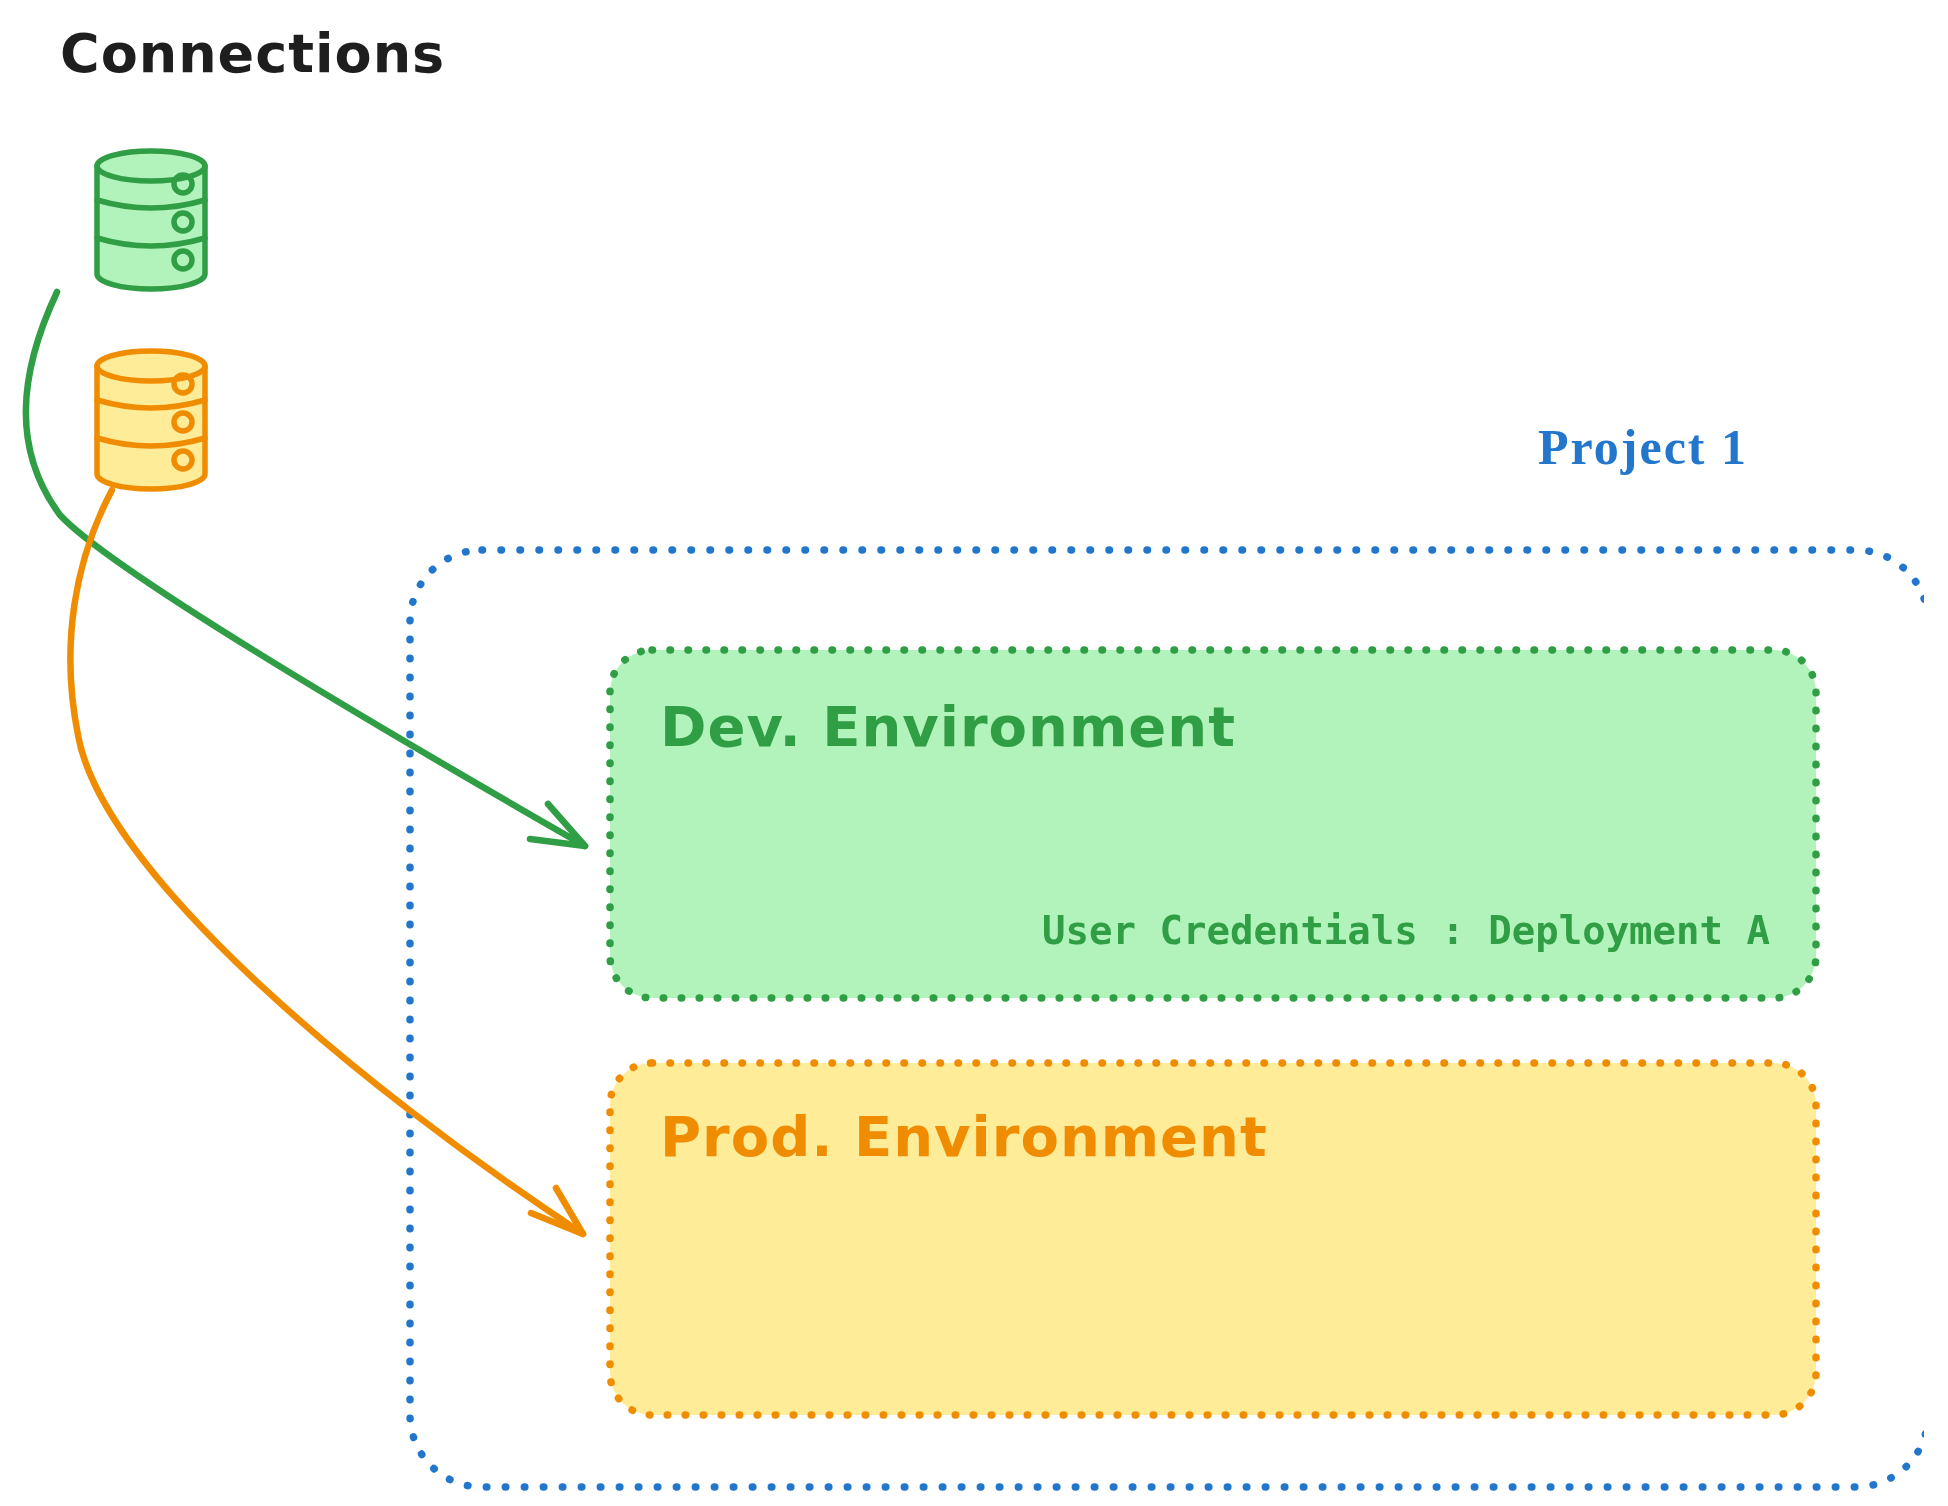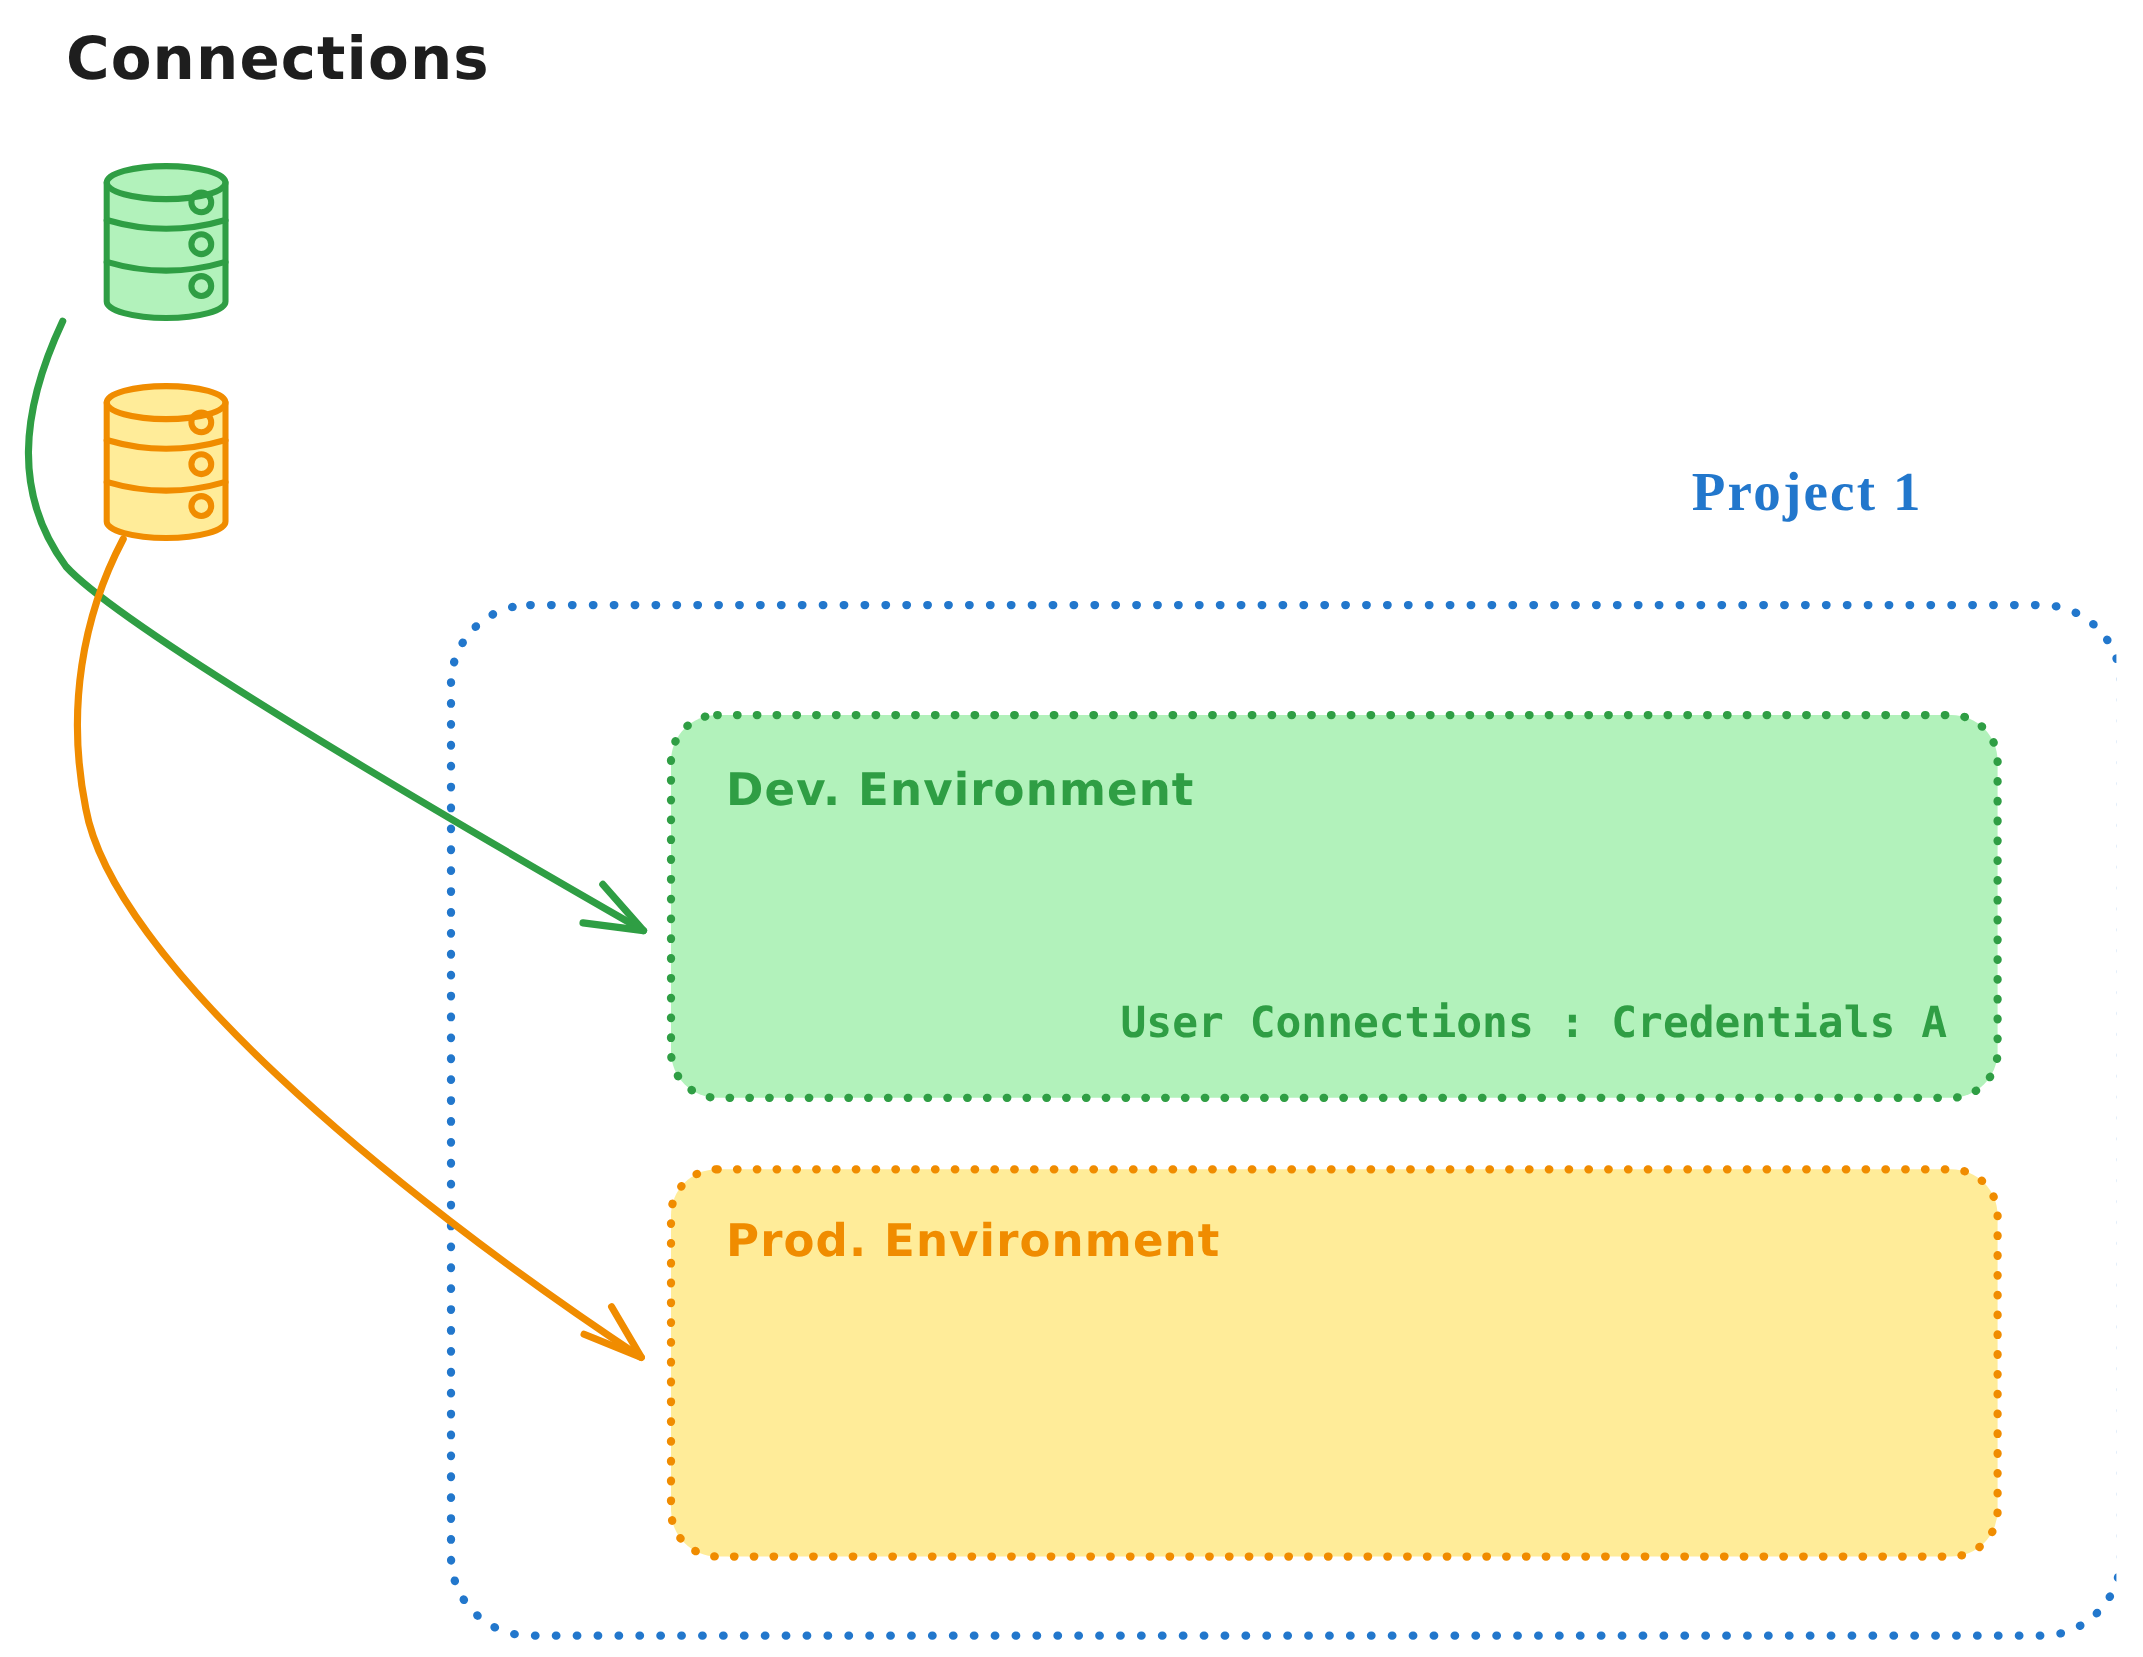--- a/index.html
+++ b/index.html
@@ -37,21 +37,21 @@
   .conn-label.a { left: 229px; top: 190px; color: var(--green); }
   .conn-label.b { left: 229px; top: 390px; color: var(--orange); }
   .project-title {
     left: 1538px; top: 418px;
     font-size: 50px;
     font-weight: 600;
     color: var(--blue);
     letter-spacing: 2px;
     font-family: Liberation Serif, serif;
   }
-  .env-heading { font-size: 41px; font-weight: 600; letter-spacing: 1px; }
+  .env-heading { font-size: 56px; font-weight: 600; letter-spacing: 1px; }
   .env-heading.dev  { left: 660px; top: 694px;  color: var(--green); }
   .env-heading.prod { left: 660px; top: 1104px; color: var(--orange); }
   .env-credentials {
     font-family: "DejaVu Sans Mono", "Liberation Mono", monospace;
     font-size: 39px;
     font-weight: 600;
     width: 1115px;
     text-align: right;
   }
   .env-credentials.dev  { left: 655px; top: 908px;  color: var(--green); }
@@ -110,18 +110,18 @@
   </svg>
 
   <div class="txt diagram-title">Connections</div>
 
 
 
   <div class="txt project-title">Project 1</div>
 
   <div class="txt env-heading dev">Dev. Environment</div>
 
-  <div class="txt env-credentials dev">User Connections : Credentials A</div>
+  <div class="txt env-credentials dev">User Credentials : Deployment A</div>
 
   <div class="txt env-heading prod">Prod. Environment</div>
 
 
 </div>
 
 </body></html>

